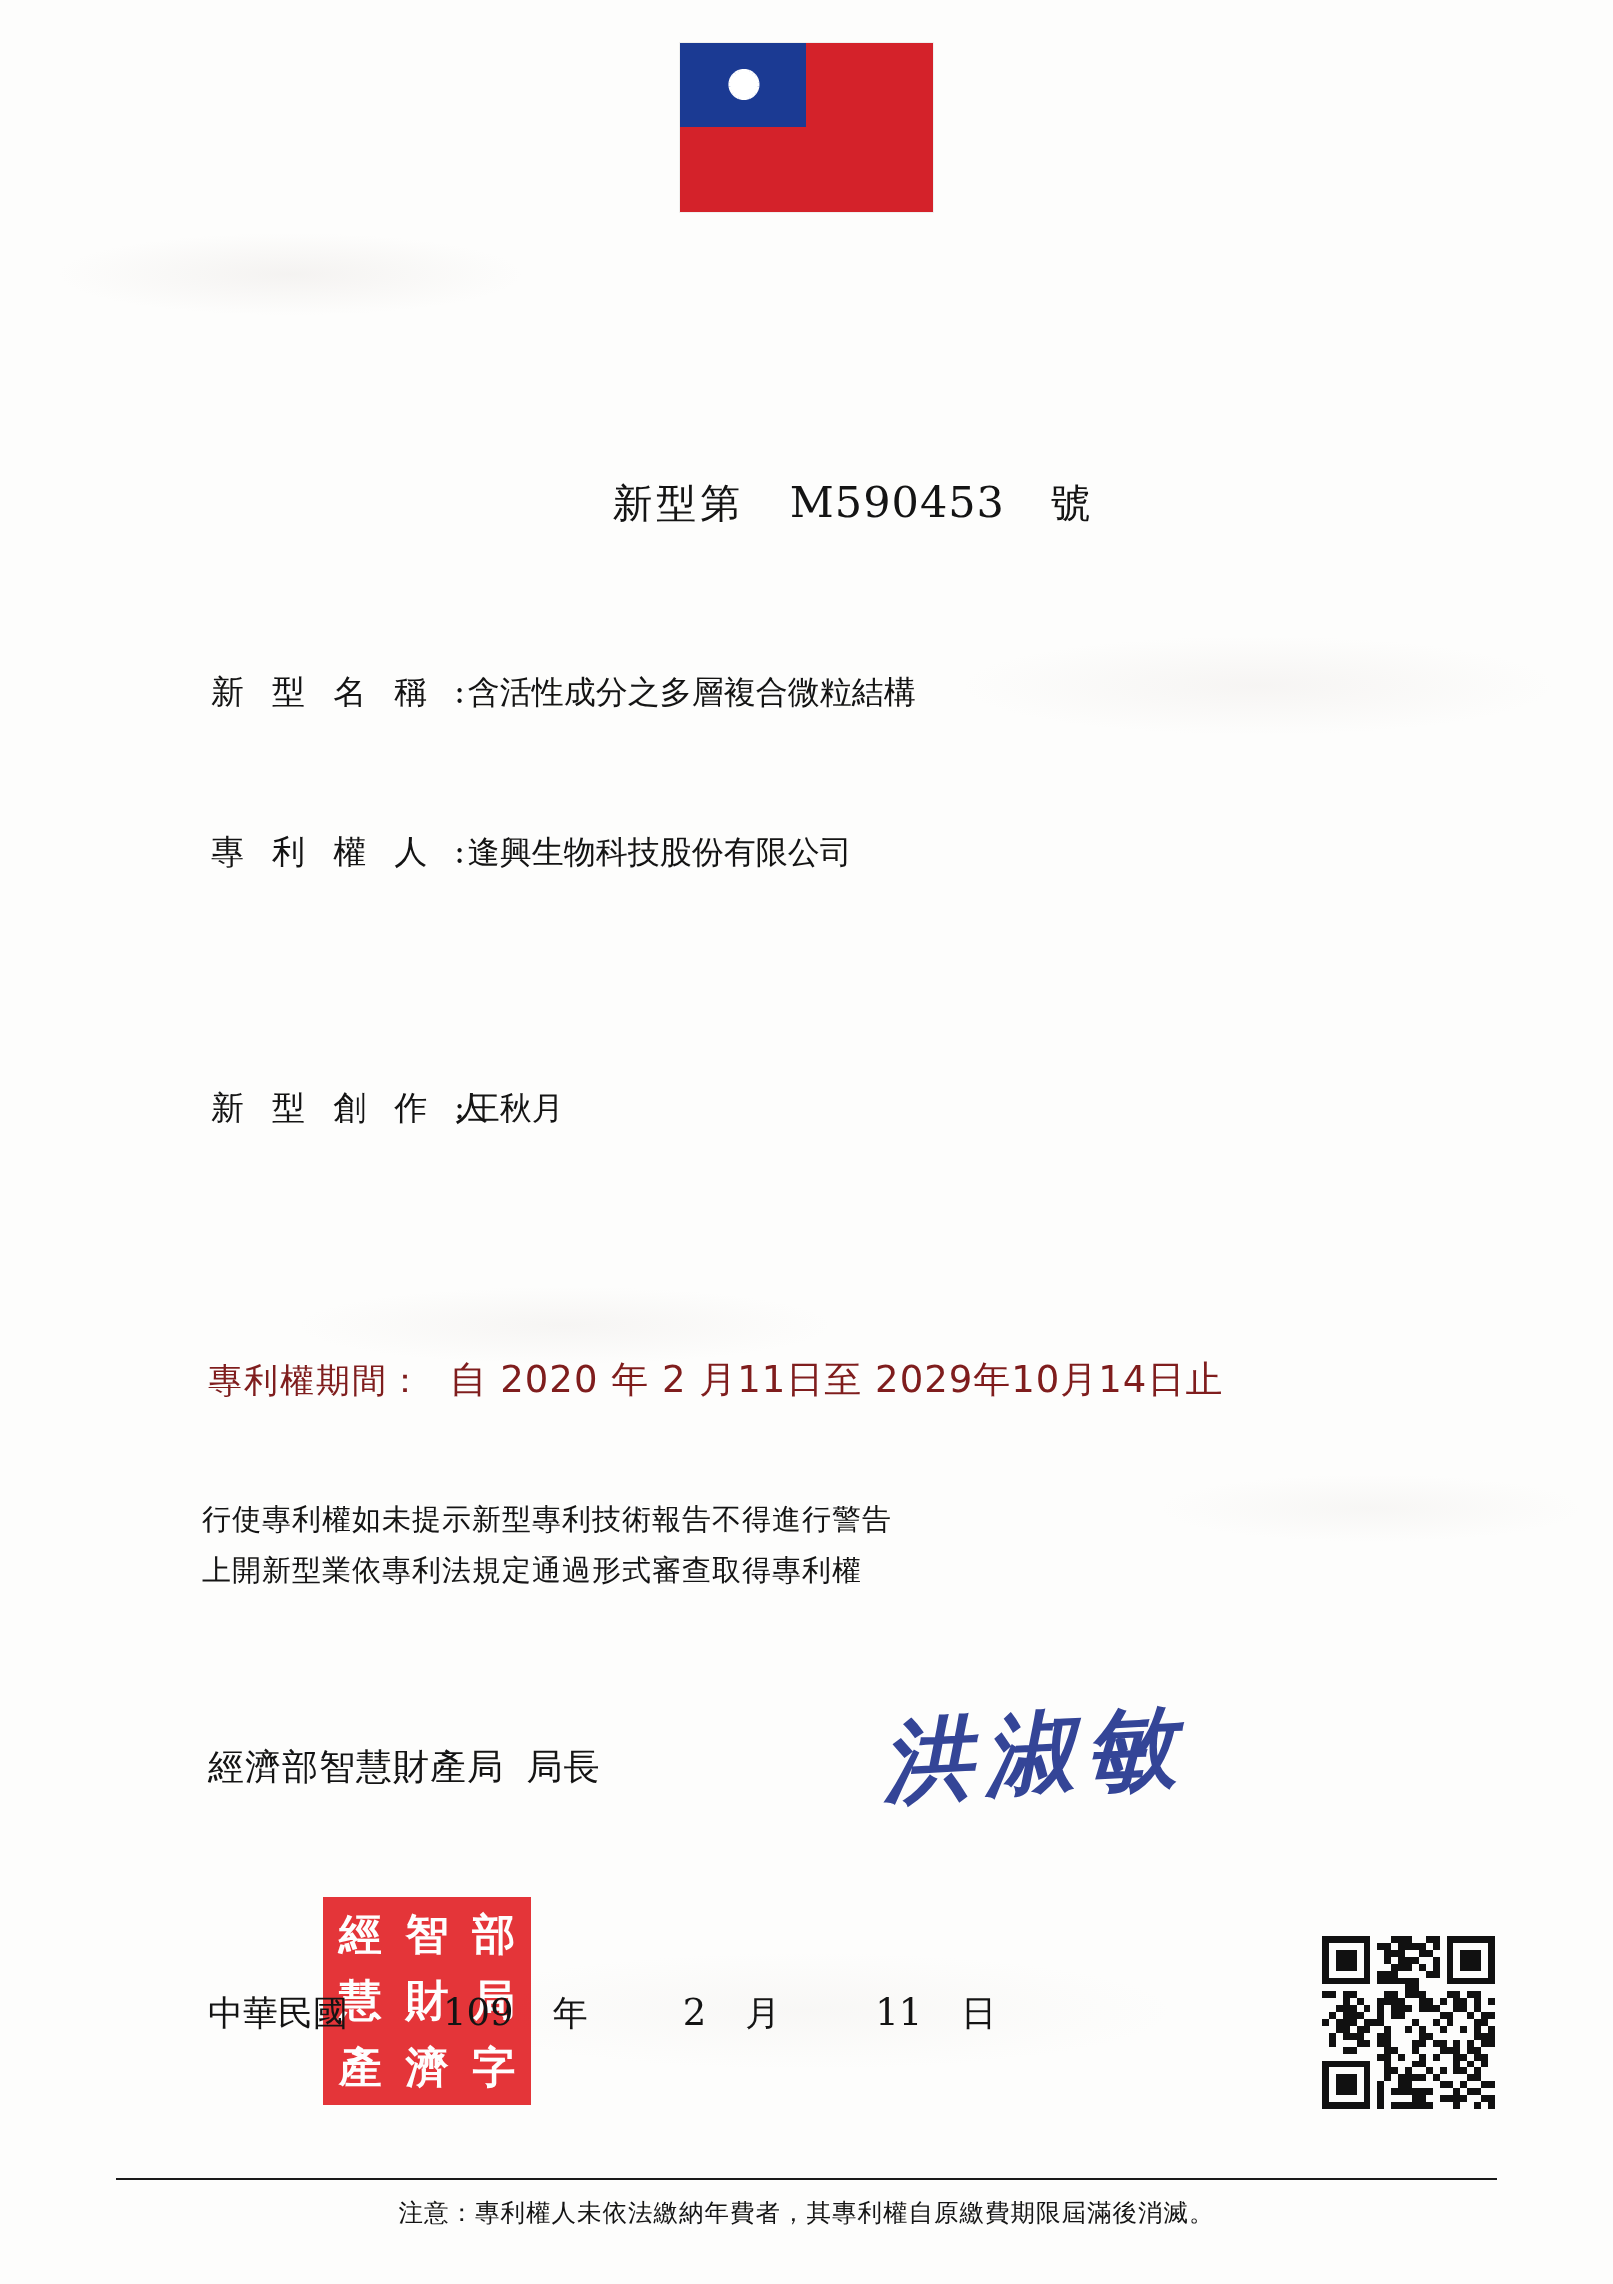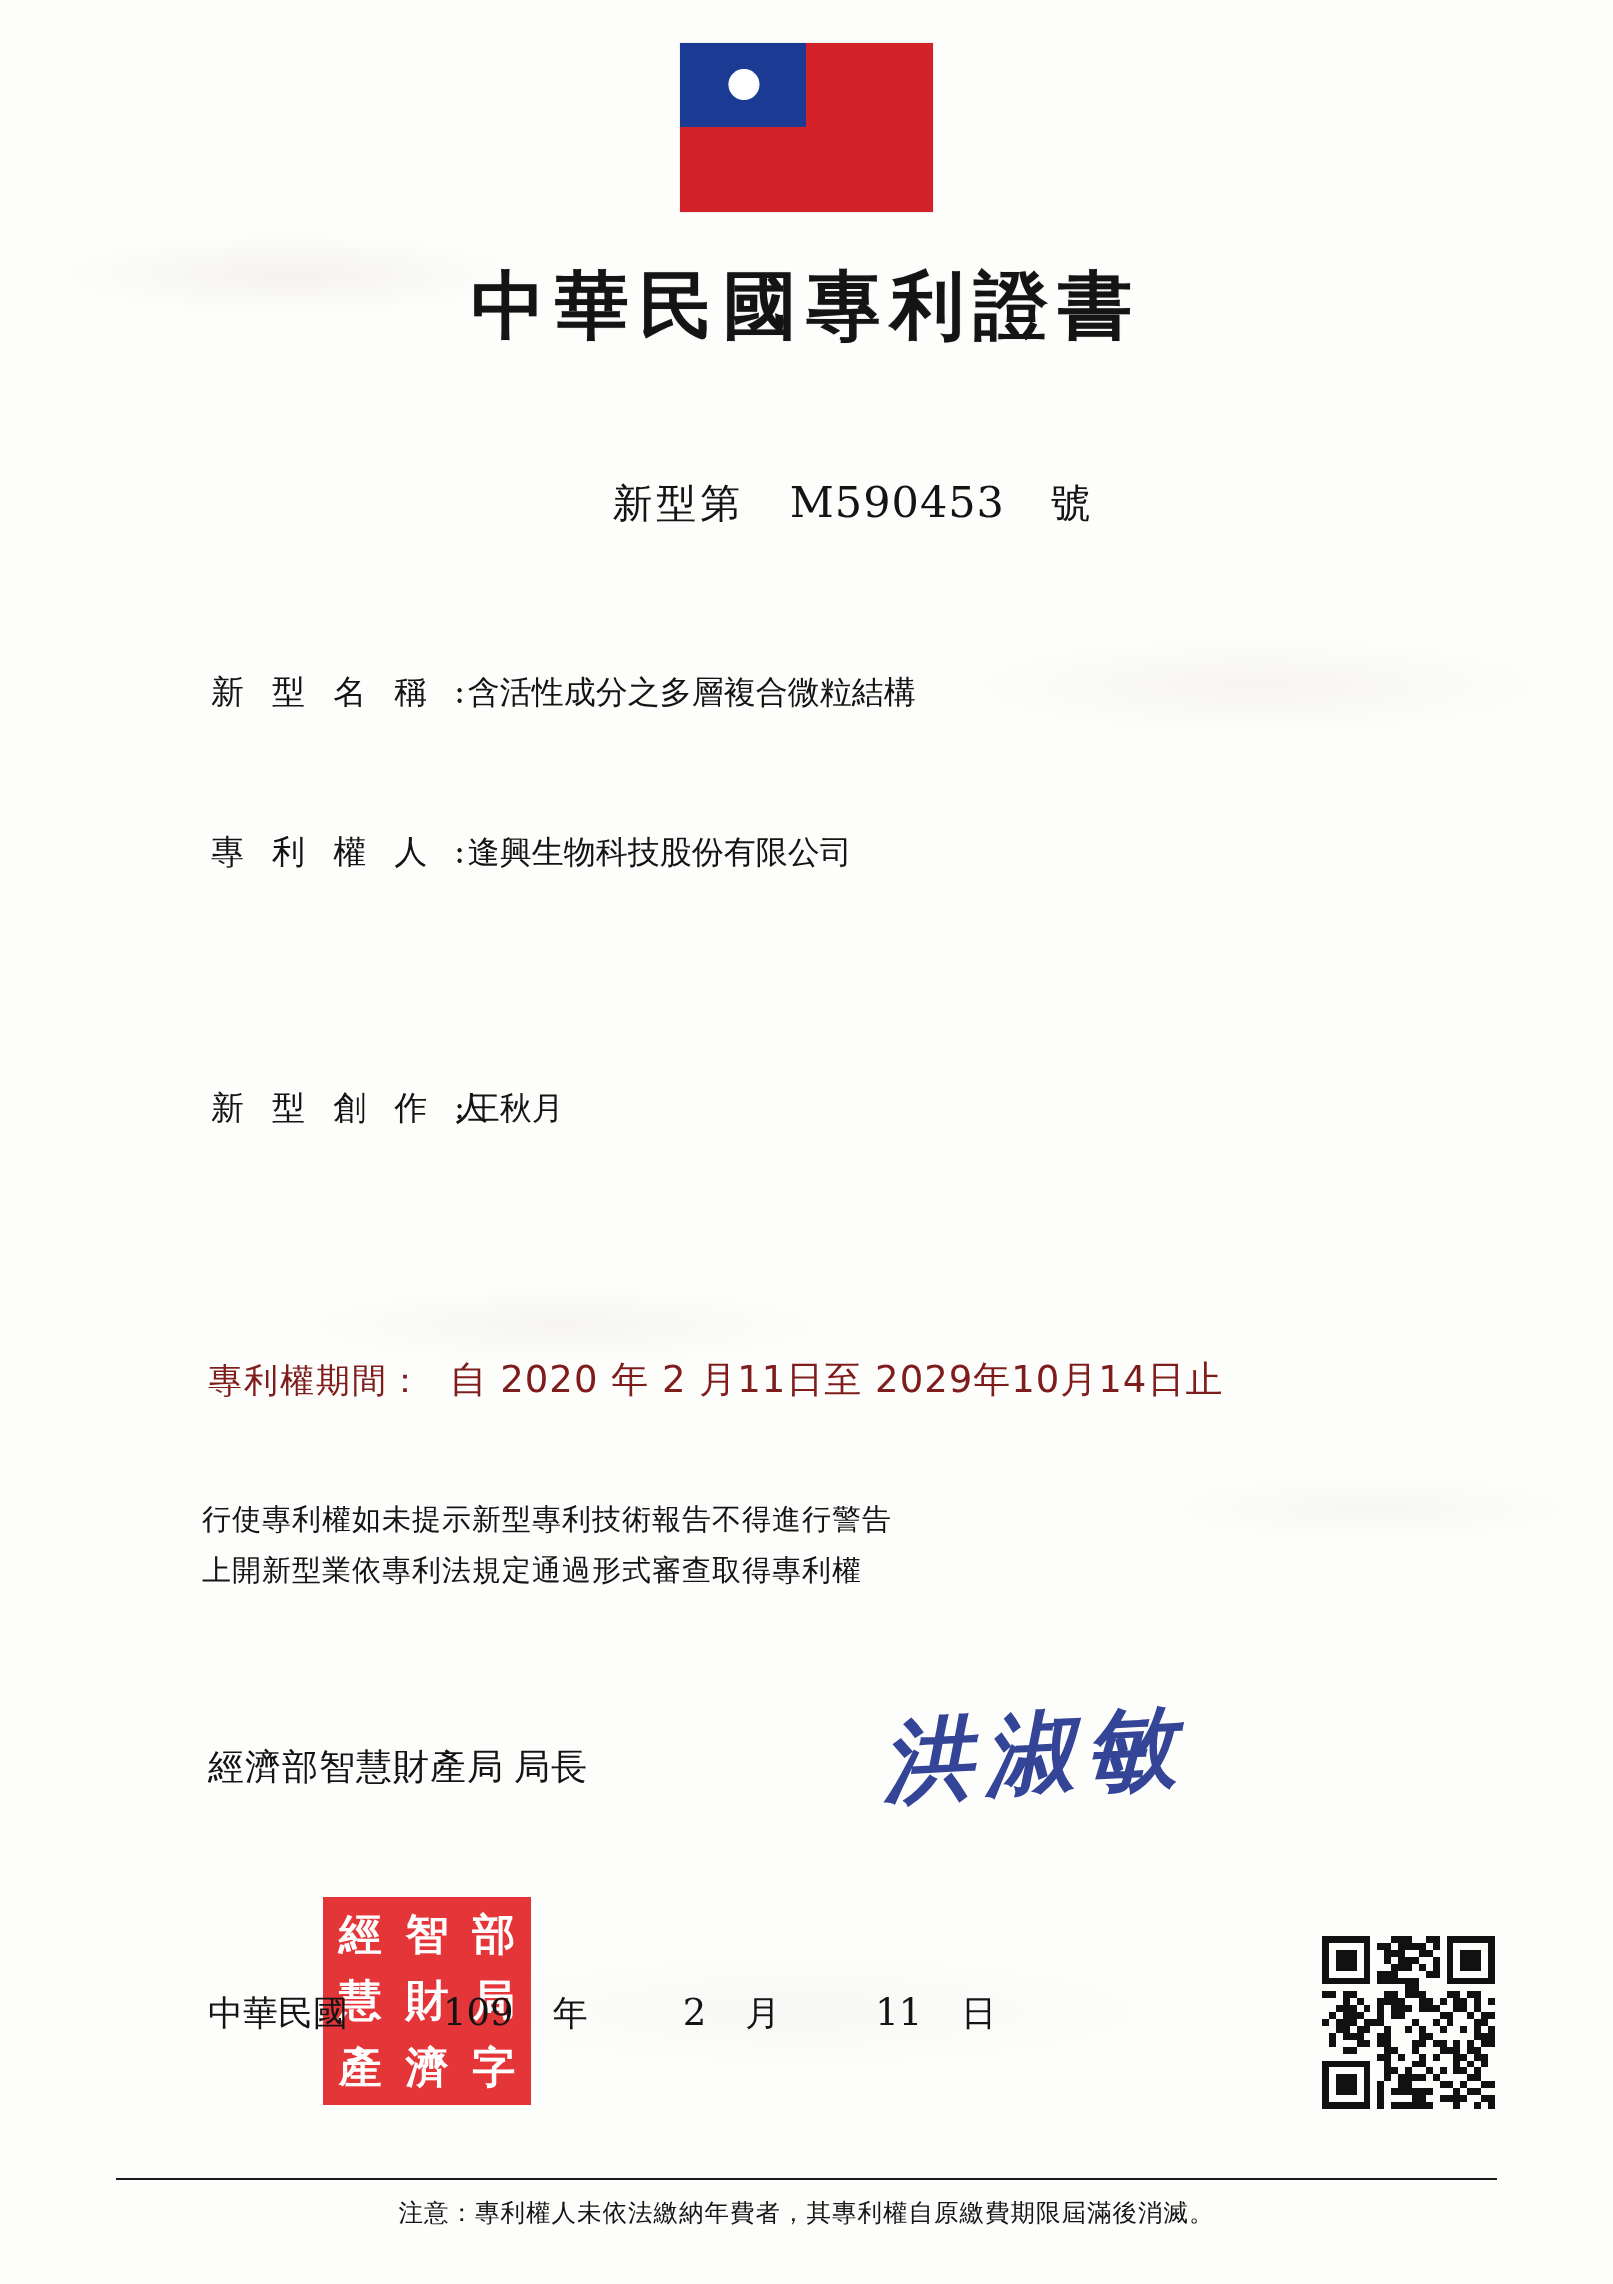--- a/index.html
+++ b/index.html
@@ -152,21 +152,21 @@
     font-size: 29px;
     line-height: 51px;
     color: #141414;
     letter-spacing: 1px;
   }
   
   .office-line {
     position: absolute;
     left: 208px;
     top: 1743px;
-    font-family: Liberation Serif, serif;
+    font-family: Liberation Mono, monospace;
     font-size: 36px;
     letter-spacing: 1px;
     color: #141414;
   }
   .signature {
     position: absolute;
     left: 882px;
     top: 1694px;
     font-family: "DejaVu Serif", serif;
     font-size: 90px;
@@ -274,21 +274,20 @@
           <div class="ray" style="transform: rotate(90deg);"></div>
           <div class="ray" style="transform: rotate(105deg);"></div>
           <div class="ray" style="transform: rotate(120deg);"></div>
           <div class="ray" style="transform: rotate(135deg);"></div>
           <div class="ray" style="transform: rotate(150deg);"></div>
           <div class="ray" style="transform: rotate(165deg);"></div>
         </div>
     </div>
   </div>
 
-  <div class="cert-title">中華民國專利證書</div>
 
   <div class="number-line">
     <span class="label">新型第</span>
     <span class="num">M590453</span>
     <span class="label">號</span>
   </div>
 
   <div class="field" id="field-title">
     <span class="flabel">新 型 名 稱</span><span class="colon">:</span><span class="fvalue">含活性成分之多層複合微粒結構</span>
   </div>

